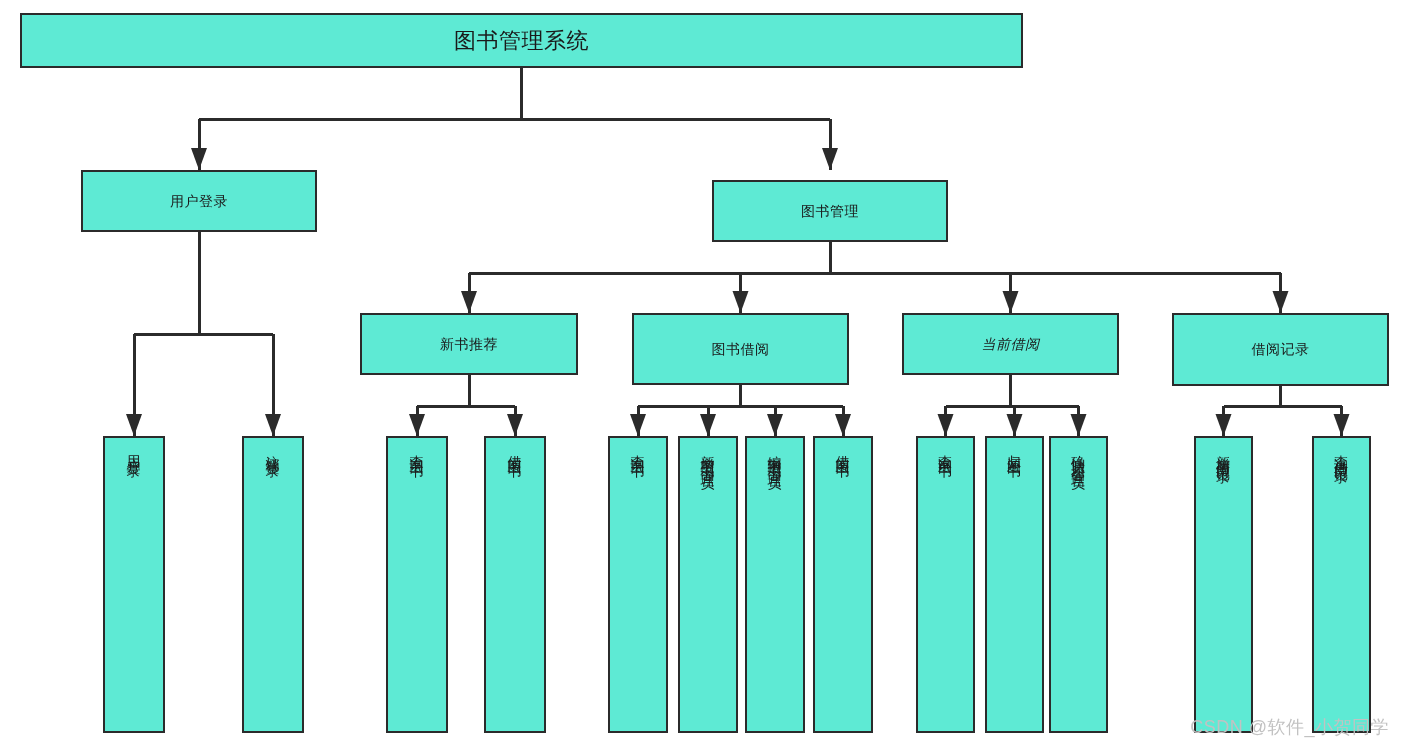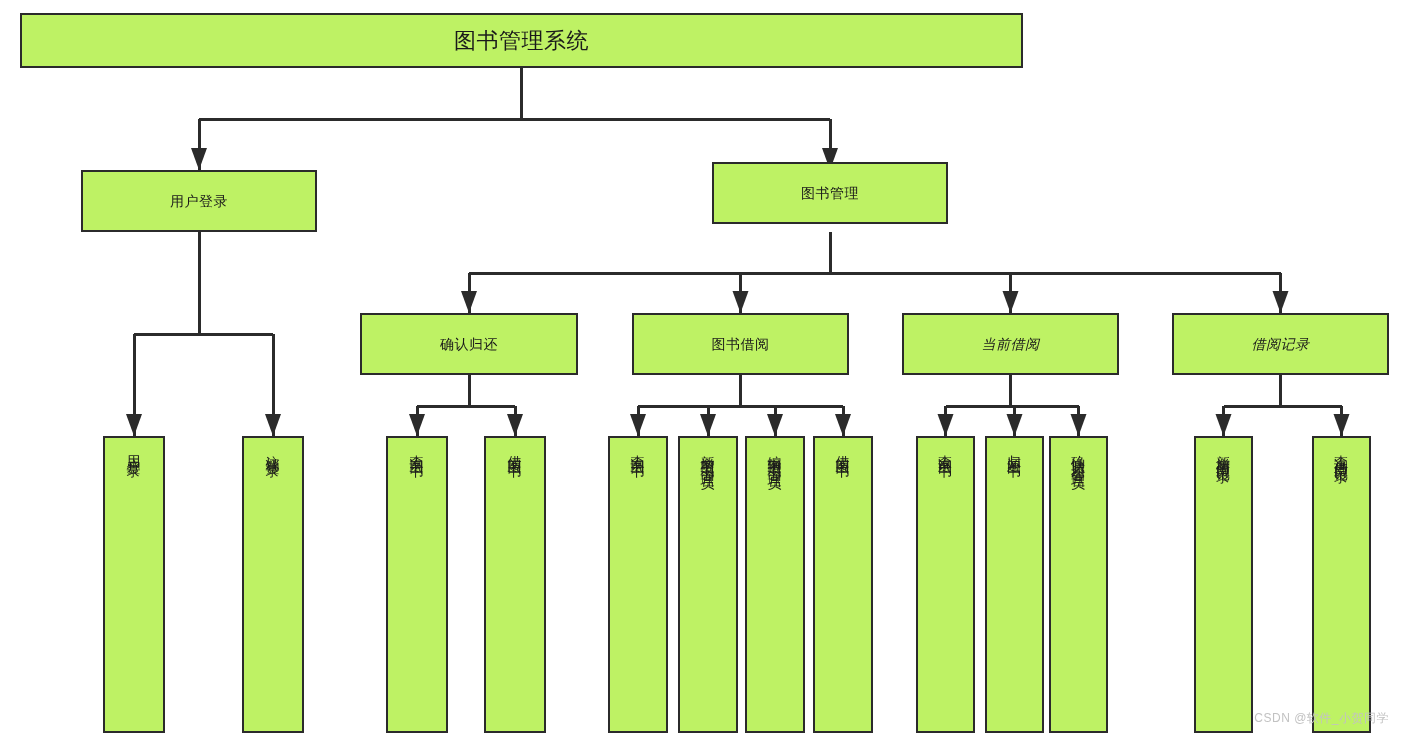--- a/index.html
+++ b/index.html
@@ -21,21 +21,21 @@
     position: absolute;
     left: 0;
     top: 0;
     width: 1405px;
     height: 747px;
   }
   .node-box {
     position: absolute;
     box-sizing: border-box;
     border: 2px solid #2b2b2b;
-    background: #bef264;
+    background: #5eead4;
     display: flex;
     align-items: center;
     justify-content: center;
     color: #1a1a1a;
   }
   .node-label {
     font-size: 14px;
     line-height: 1.15;
     letter-spacing: 0.5px;
     white-space: nowrap;
@@ -51,22 +51,22 @@
     align-items: flex-start;
     justify-content: center;
     padding-top: 6px;
   }
   .node-box.root .node-label {
     font-size: 22px;
   }
   #watermark {
     position: absolute;
     right: 16px;
-    bottom: 20px;
-    font-size: 12px;
+    bottom: 8px;
+    font-size: 18px;
     color: #c2c2c2;
     letter-spacing: 0.5px;
     white-space: nowrap;
     pointer-events: none;
   }
 </style>
 </head>
 <body>
 
 <div id="canvas">
@@ -126,33 +126,33 @@
       <path d="M 1333.5 414 L 1349.5 414 L 1341.5 436 Z" fill="#2b2b2b"></path>
     </svg>
 
   <div id="nodes-layer">
       <div class="node-box root" style="left: 20px; top: 13px; width: 1003px; height: 55px;">
         <span class="node-label">图书管理系统</span>
       </div>
       <div class="node-box" style="left: 81px; top: 170px; width: 236px; height: 62px;">
         <span class="node-label">用户登录</span>
       </div>
-      <div class="node-box" style="left: 712px; top: 162px; width: 236px; height: 62px;">
+      <div class="node-box" style="left: 712px; top: 180px; width: 236px; height: 62px;">
         <span class="node-label">图书管理</span>
       </div>
       <div class="node-box" style="left: 360px; top: 313px; width: 218px; height: 62px;">
-        <span class="node-label">确认归还</span>
+        <span class="node-label">新书推荐</span>
       </div>
-      <div class="node-box" style="left: 632px; top: 313px; width: 217px; height: 62px;">
+      <div class="node-box" style="left: 632px; top: 313px; width: 217px; height: 72px;">
         <span class="node-label">图书借阅</span>
       </div>
       <div class="node-box" style="left: 902px; top: 313px; width: 217px; height: 62px; font-style: italic;">
         <span class="node-label">当前借阅</span>
       </div>
-      <div class="node-box" style="left: 1172px; top: 313px; width: 217px; height: 62px; font-style: italic;">
+      <div class="node-box" style="left: 1172px; top: 313px; width: 217px; height: 73px;">
         <span class="node-label">借阅记录</span>
       </div>
       <div class="node-box vertical" style="left: 103px; top: 436px; width: 62px; height: 297px;">
         <span class="node-label">用户登录</span>
       </div>
       <div class="node-box vertical" style="left: 242px; top: 436px; width: 62px; height: 297px;">
         <span class="node-label">注销登录</span>
       </div>
       <div class="node-box vertical" style="left: 386px; top: 436px; width: 62px; height: 297px;">
         <span class="node-label">查询图书</span>

